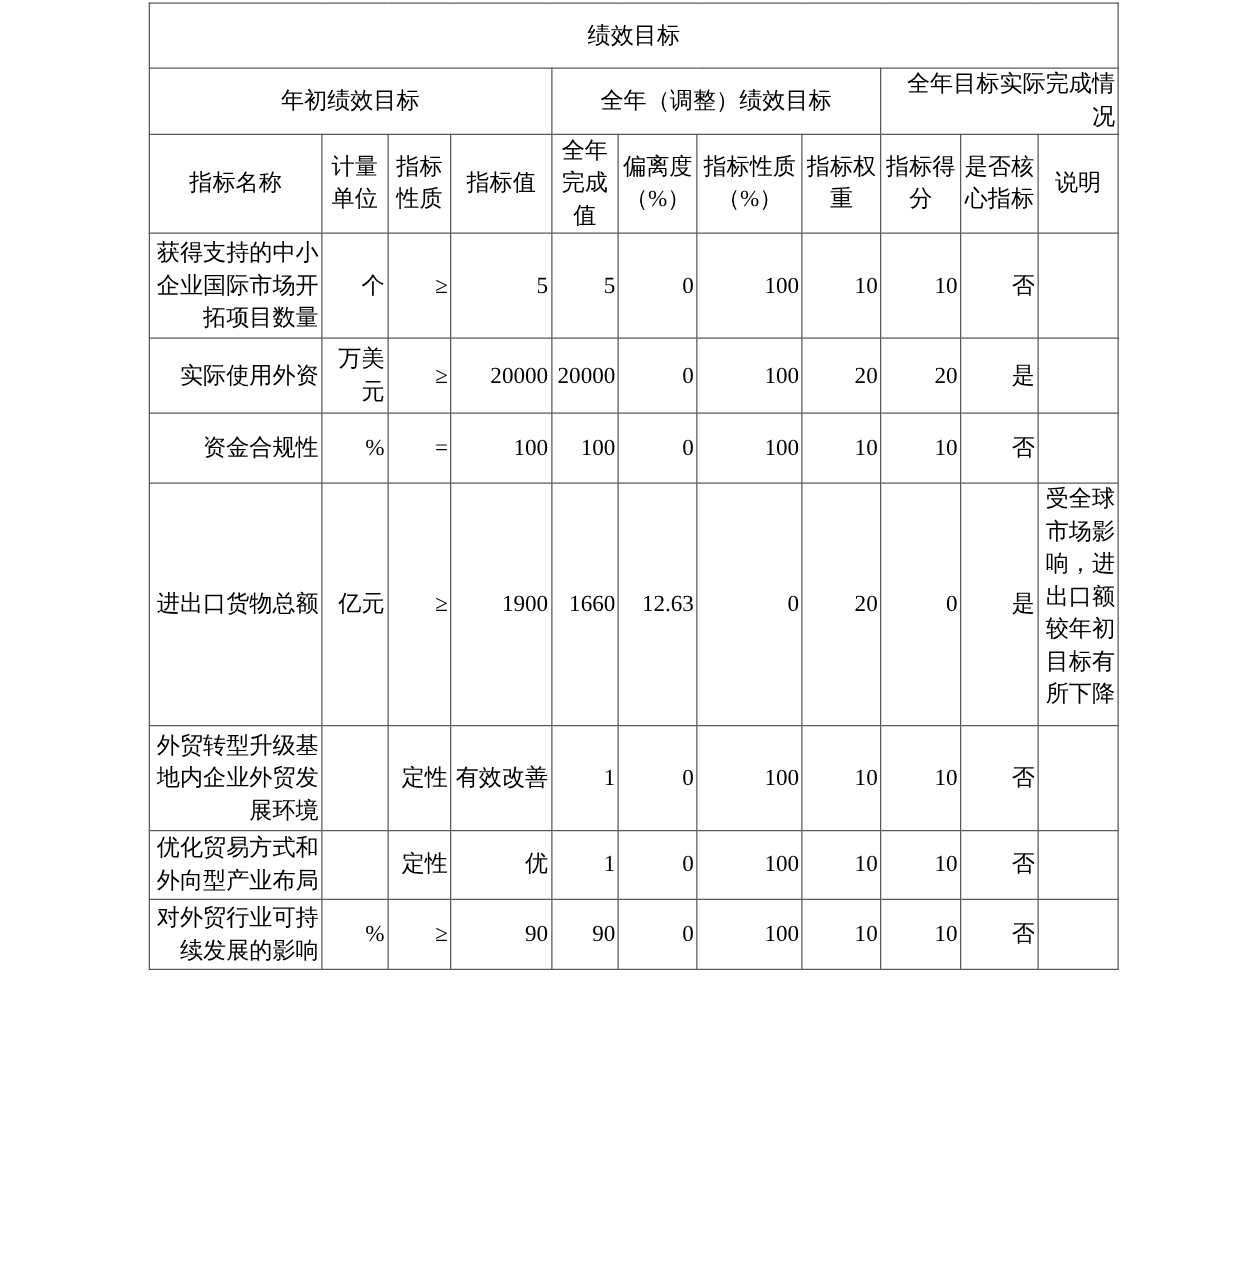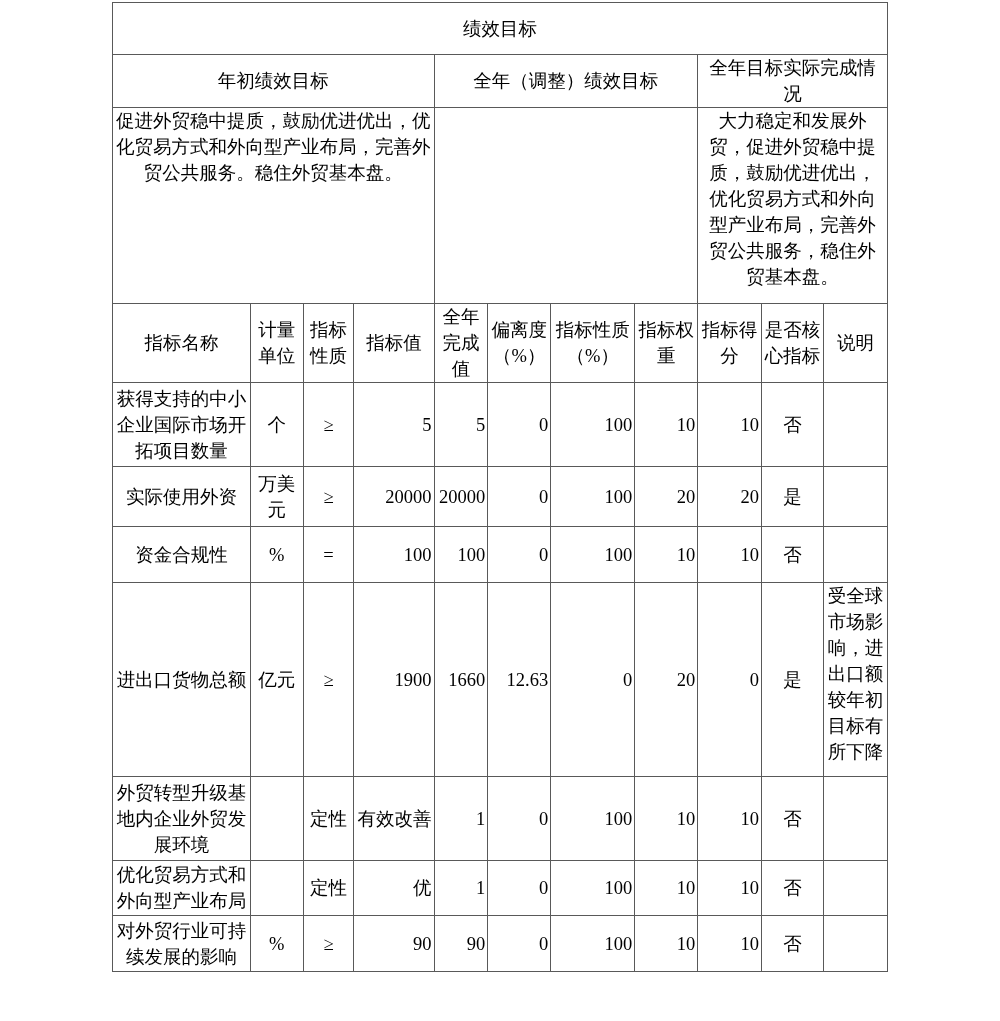--- a/index.html
+++ b/index.html
@@ -1,32 +1,32 @@
 <!DOCTYPE html>
 <html><head>
 <meta charset="utf-8">
 <style>
   html, body { margin:0; padding:0; background:#ffffff; }
   body { font-family:"Liberation Serif","DejaVu Serif",serif; color:#000; }
-  .sheet { position:absolute; left:112px; top:2px; }
+  .sheet { position:absolute; left:119px; top:2px; }
   table.perf {
     border-collapse:collapse;
     table-layout:fixed;
     width:776px;
     font-size:18.5px;
     line-height:26px;
   }
   table.perf td {
     border:1px solid #595959;
     padding:0 2px;
     vertical-align:middle;
     overflow:hidden;
   }
   .c { text-align:center; }
-  .l { text-align:center; }
+  .l { text-align:right; }
   .r { text-align:right; }
   .t { vertical-align:top !important; }
 </style>
 </head>
 <body>
 
 <div class="sheet">
   <table class="perf">
     <colgroup>
       <col style="width:136px">
@@ -43,25 +43,20 @@
     </colgroup>
 
     <tbody>
         <tr style="height:52px">
       <td class="c" colspan="11">绩效目标</td>
     </tr>
     <tr style="height:52px">
       <td class="c" colspan="4">年初绩效目标</td>
       <td class="c" colspan="4">全年（调整）绩效目标</td>
       <td class="l" colspan="3">全年目标实际完成情况</td>
-    </tr>
-    <tr style="height:196px">
-      <td class="l t" colspan="4">促进外贸稳中提质，鼓励优进优出，优化贸易方式和外向型产业布局，完善外贸公共服务。稳住外贸基本盘。</td>
-      <td class="l t" colspan="4"></td>
-      <td class="l t" colspan="3">大力稳定和发展外贸，促进外贸稳中提质，鼓励优进优出，优化贸易方式和外向型产业布局，完善外贸公共服务，稳住外贸基本盘。</td>
     </tr>
 
     <tr style="height:78px">
       <td class="c">指标名称</td>
       <td class="c">计量单位</td>
       <td class="c">指标性质</td>
       <td class="c">指标值</td>
       <td class="c">全年完成值</td>
       <td class="c">偏离度（%）</td>
       <td class="c">指标性质（%）</td>

